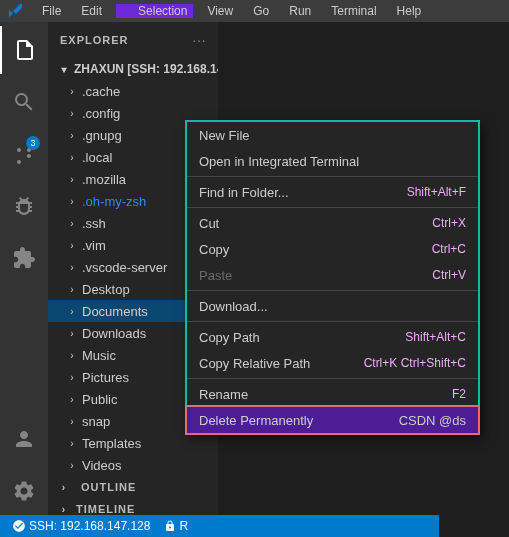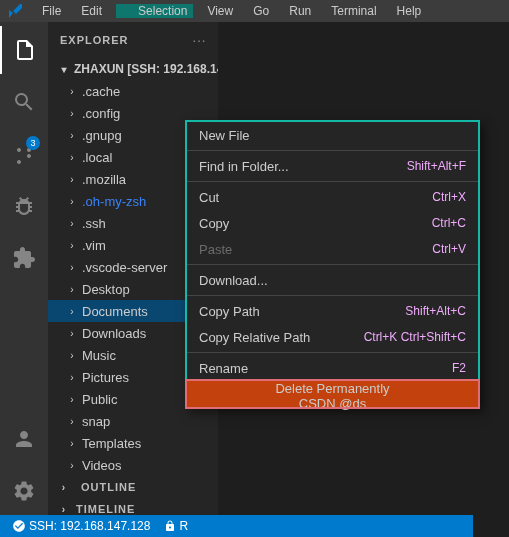--- a/index.html
+++ b/index.html
@@ -40,21 +40,21 @@
       display: flex;
       gap: 8px;
       justify-content: center;
     }
     .titlebar-menu-item {
       padding: 0 6px;
       cursor: pointer;
       color: #cccccc;
     }
     .titlebar-menu-item.active {
-      background: #0f766e;
+      background: #6d28d9;
       padding-left: 22px;
     }
 
     
     .main-layout {
       display: flex;
       height: calc(537px - 22px - 22px);
     }
 
     
@@ -197,23 +197,22 @@
       padding: 0 12px;
       cursor: pointer;
       color: #cccccc;
       font-size: 13px;
     }
     .menu-item.disabled {
       color: #6b6b6b;
       cursor: default;
     }
     .menu-item.delete-item {
-      background: #c2410c;
+      background: #4c1d95;
       outline: 2px solid #e06c75;
-      flex-direction: column;
     }
     .menu-separator {
       height: 1px;
       background: #454545;
       margin: 2px 0;
     }
     .menu-shortcut {
       color: #f0abfc;
       font-size: 12px;
     }
@@ -442,20 +441,24 @@
   <div class="editor-area">
   </div>
 
 </div>
 
 <div class="context-menu">
   <div class="menu-item">
     <span>New File</span>
     <span class="menu-shortcut"></span>
   </div>
+  <div class="menu-item">
+    <span>Open in Integrated Terminal</span>
+    <span class="menu-shortcut"></span>
+  </div>
   <div class="menu-separator"></div>
   <div class="menu-item">
     <span>Find in Folder...</span>
     <span class="menu-shortcut">Shift+Alt+F</span>
   </div>
   <div class="menu-separator"></div>
   <div class="menu-item">
     <span>Cut</span>
     <span class="menu-shortcut">Ctrl+X</span>
   </div>
@@ -485,21 +488,21 @@
   <div class="menu-item">
     <span>Rename</span>
     <span class="menu-shortcut">F2</span>
   </div>
   <div class="menu-item delete-item">
     <span>Delete Permanently</span>
     <span class="menu-shortcut" style="color:#cccccc; font-size:13px;">CSDN @ds</span>
   </div>
 </div>
 
-<div class="status-bar" style="position:absolute; bottom:0; left:0; width:473px;">
+<div class="status-bar" style="position:absolute; bottom:0; left:0; width:439px;">
   <div class="status-left">
     <div class="status-item">
       <svg width="14" height="14" viewBox="0 0 24 24" fill="white">
           <path d="M12 2C6.48 2 2 6.48 2 12s4.48 10 10 10 10-4.48 10-10S17.52 2 12 2zm-2 15l-5-5 1.41-1.41L10 14.17l7.59-7.59L19 8l-9 9z"></path>
         </svg>
       <span>SSH: 192.168.147.128</span>
     </div>
     <div class="status-item">
       <svg width="12" height="12" viewBox="0 0 24 24" fill="white">
           <path d="M18 8h-1V6c0-2.76-2.24-5-5-5S7 3.24 7 6v2H6c-1.1 0-2 .9-2 2v10c0 1.1.9 2 2 2h12c1.1 0 2-.9 2-2V10c0-1.1-.9-2-2-2zm-6 9c-1.1 0-2-.9-2-2s.9-2 2-2 2 .9 2 2-.9 2-2 2zm3.1-9H8.9V6c0-1.71 1.39-3.1 3.1-3.1 1.71 0 3.1 1.39 3.1 3.1v2z"></path>

